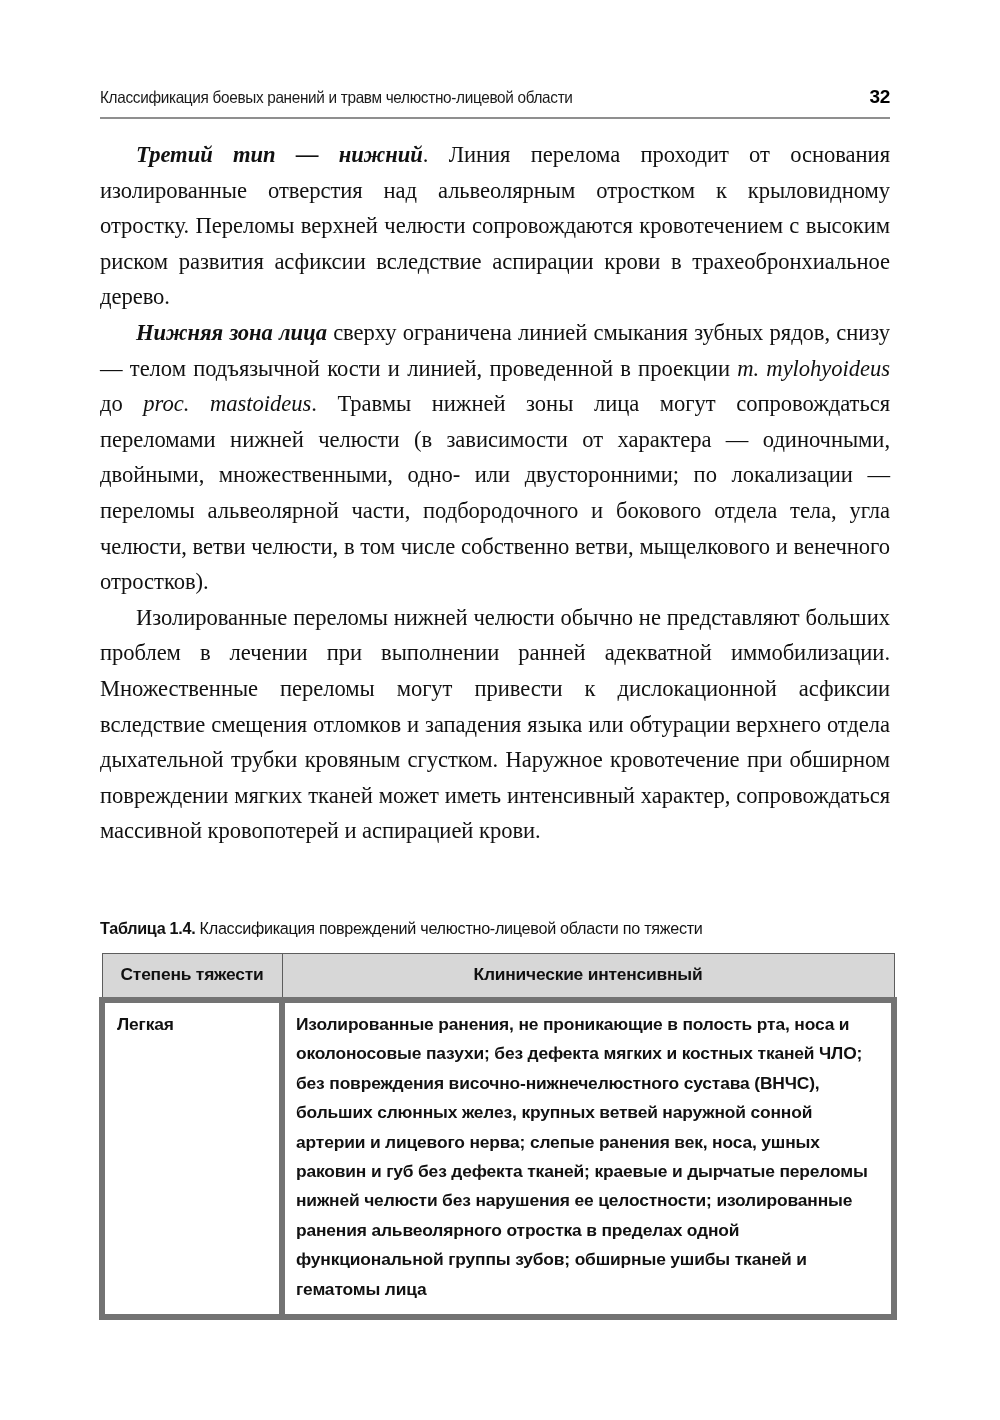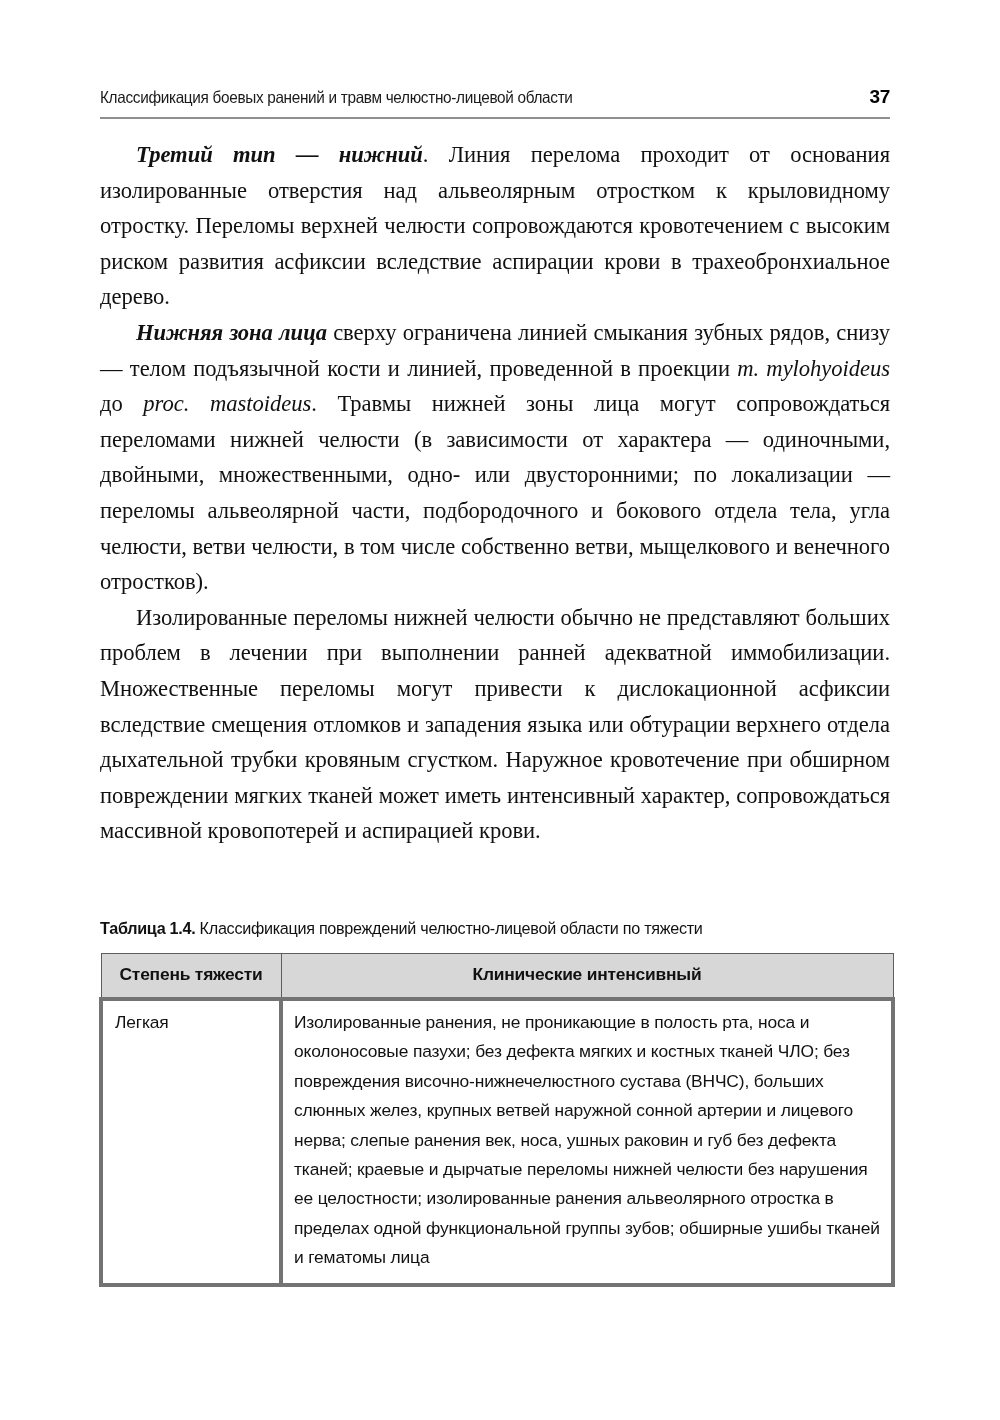--- a/index.html
+++ b/index.html
@@ -139,43 +139,43 @@
     border-bottom: 2px solid #1b1b1b;
     font-size: 17.4px;
     font-weight: 700;
     color: #111111;
     padding: 10px 6px 12px 6px;
     text-align: center;
     letter-spacing: -0.2px;
   }
 
   table.data-table tbody td {
-    border: 4px solid #737373;
+    border: 6px solid #737373;
     vertical-align: top;
     font-size: 17.4px;
-    font-weight: 400;
+    font-weight: 700;
     color: #111111;
     line-height: 29.4px;
     padding: 7px 10px 10px 11px;
     letter-spacing: -0.15px;
   }
 
   table.data-table tbody td.sev {
     padding-left: 12px;
     white-space: nowrap;
   }
 </style>
 </head>
 <body>
 
 <div class="page">
 
   <div class="running-head">
     <span class="running-head-title">Классификация боевых ранений и травм челюстно-лицевой области</span>
-    <span class="running-head-folio">37</span>
+    <span class="running-head-folio">32</span>
   </div>
   <div class="head-rule"></div>
 
   <div class="body-col">
 
     <p class="para">
       <span class="lead-term">Третий тип — нижний</span><span>. Линия перелома проходит от основания изолированные отверстия над альвеолярным отростком к крыловидному отростку. Переломы верхней челюсти сопровождаются кровотечением с высоким риском развития асфиксии вследствие аспирации крови в трахеобронхиальное дерево.</span>
     </p>
 
     <p class="para">

